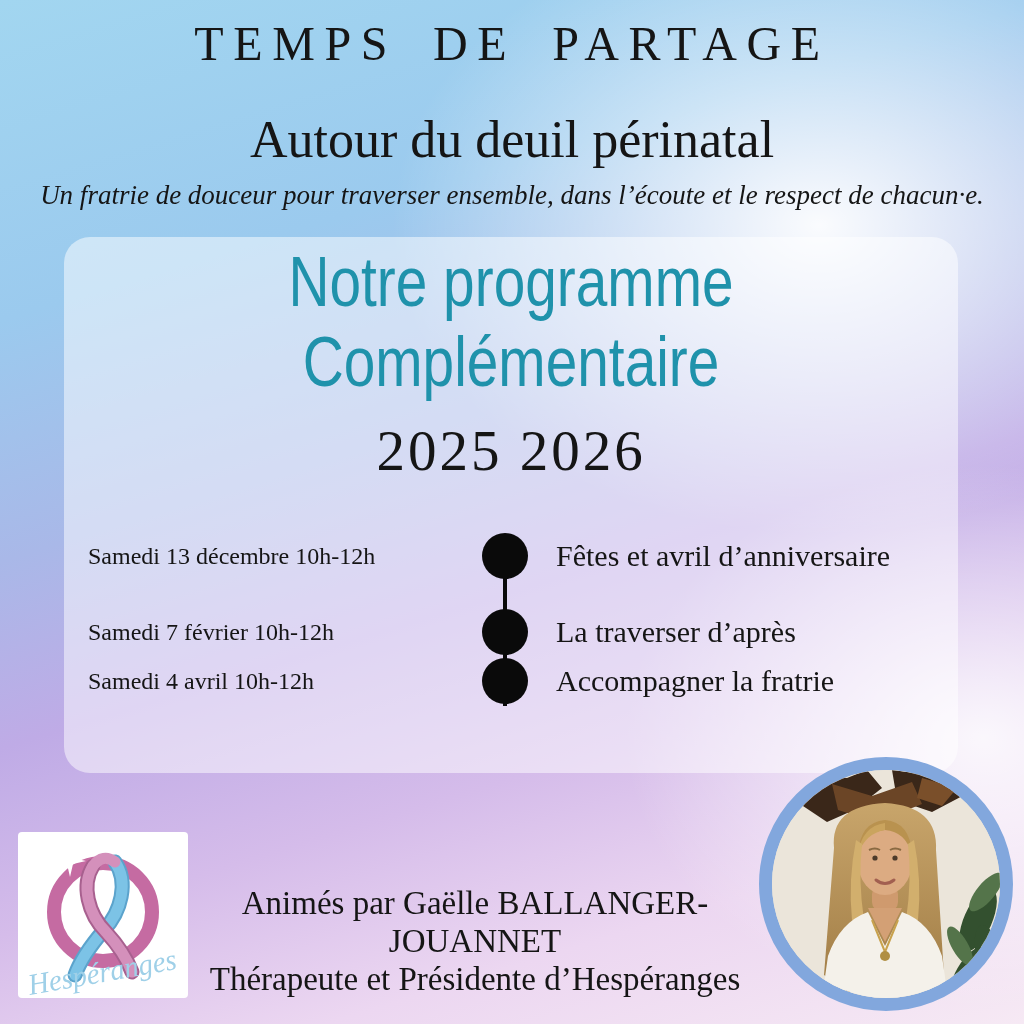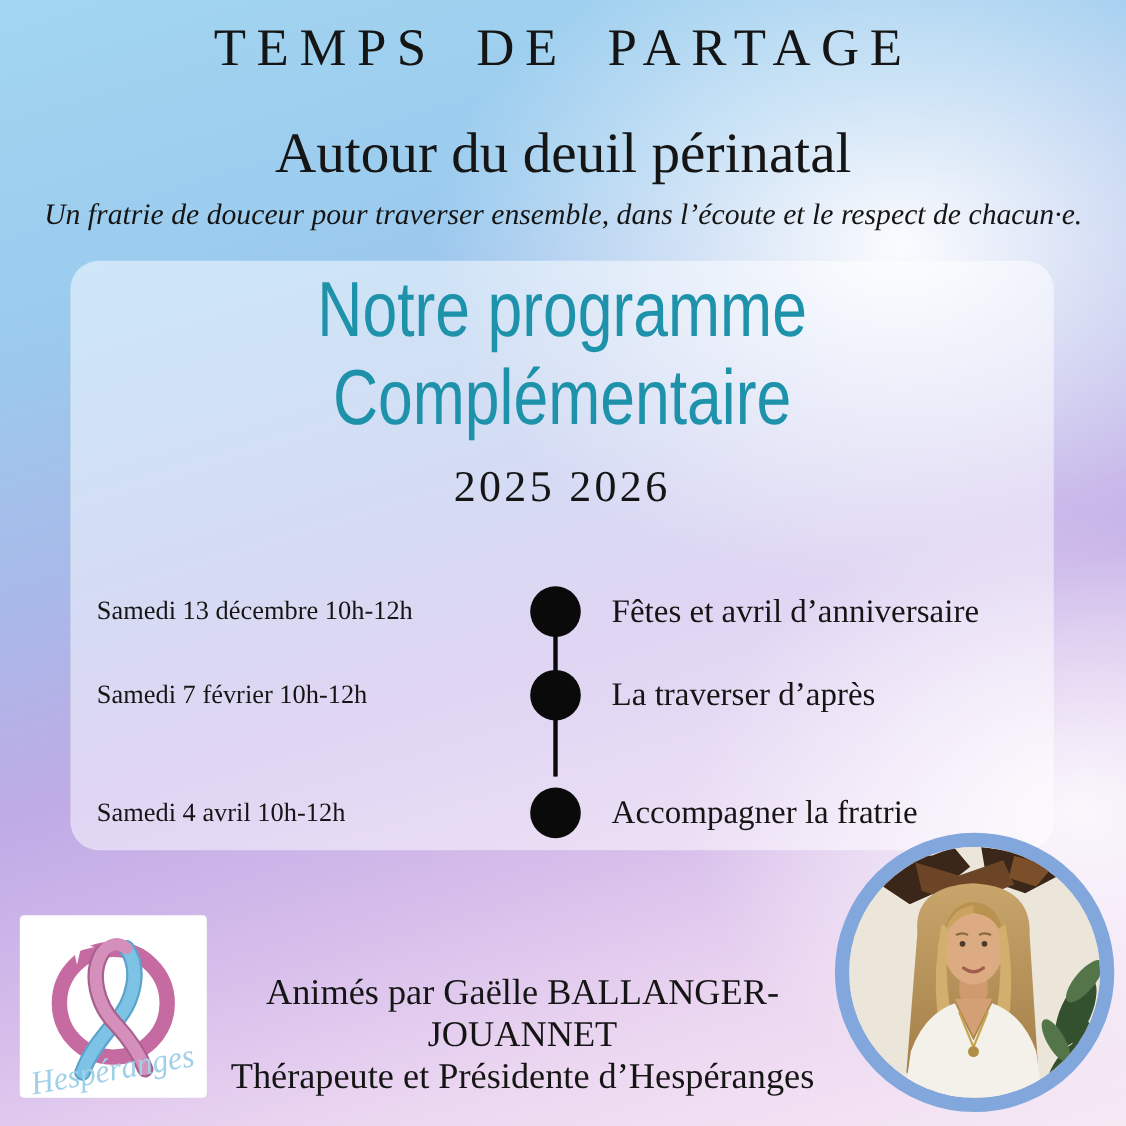--- a/index.html
+++ b/index.html
@@ -35,27 +35,27 @@
     position:absolute;left:64px;top:242px;width:894px;
     text-align:center;
     font-family:"Liberation Sans", sans-serif;
     font-size:71px;line-height:80px;font-weight:500;
     color:#1f92ab;
     transform:scaleX(.80);transform-origin:50% 0;
     white-space:pre-line;
   }
   .years{
     position:absolute;left:64px;top:418px;width:894px;
-    text-align:center;font-size:40px;letter-spacing:3px;
+    text-align:center;font-size:57px;letter-spacing:3px;
   }
   .t-date{position:absolute;left:88px;width:385px;font-size:24px;line-height:46px;}
   .t-topic{position:absolute;left:556px;width:380px;font-size:30px;line-height:46px;}
   .t-dot{position:absolute;left:482px;width:46px;height:46px;border-radius:50%;background:#0a0a0a;}
   .t-line{position:absolute;left:503px;top:556px;width:4px;height:150px;background:#0a0a0a;}
-  .row1{top:533px;} .row2{top:609px;} .row3{top:716px;}
+  .row1{top:533px;} .row2{top:609px;} .row3{top:658px;}
   .logo-box{
     position:absolute;left:18px;top:832px;width:170px;height:166px;
     background:#ffffff;border-radius:4px;
   }
   .credit{
     position:absolute;left:192px;top:884px;width:566px;
     text-align:center;font-size:33px;line-height:38px;font-weight:500;
   }
   .photo{
     position:absolute;left:759px;top:757px;width:228px;height:228px;

